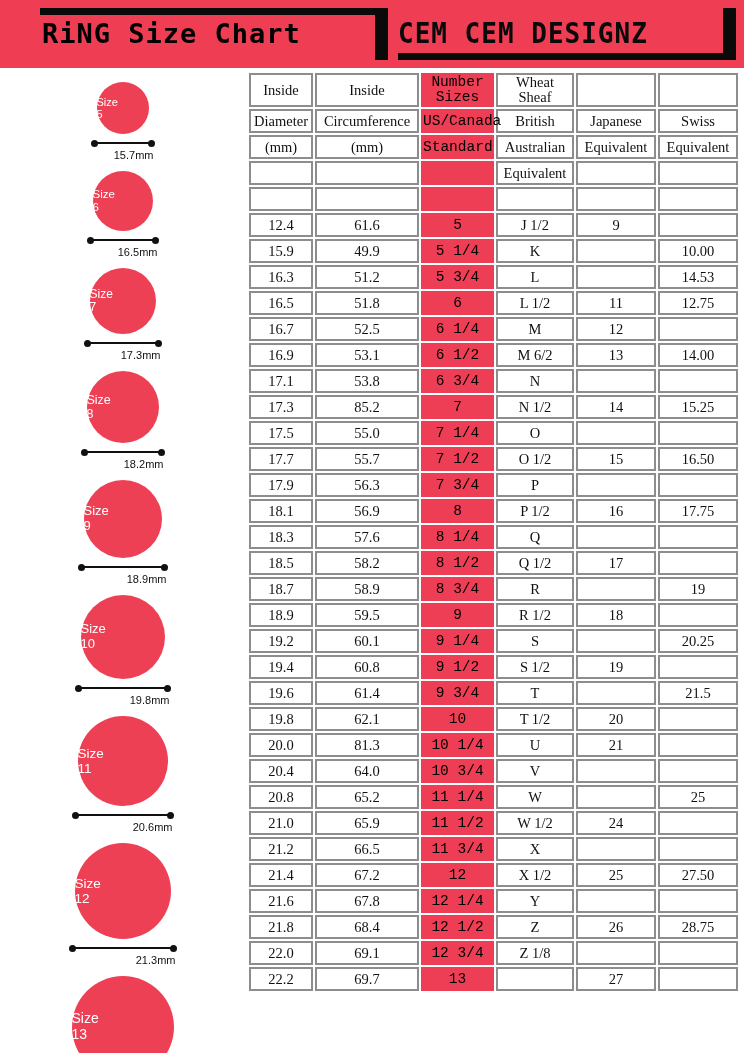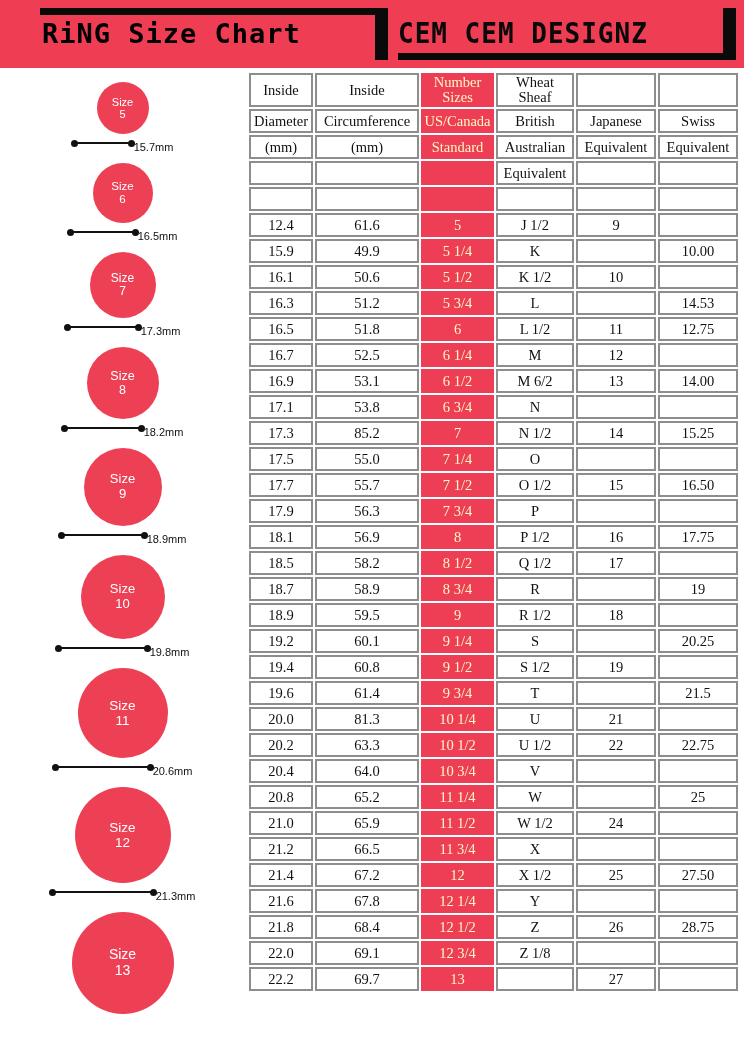--- a/index.html
+++ b/index.html
@@ -59,30 +59,30 @@
   .size-block{
     position:relative;
     display:flex;flex-direction:column;align-items:center;
     width:245px;
   }
   .circle{
     border-radius:50%;
     background:#ee4055;
     color:#ffffff;
     display:flex;flex-direction:column;
-    align-items:center;justify-content:center;
+    align-items:flex-start;justify-content:center;
     font-family:"Liberation Sans", sans-serif;
     line-height:1.12;
     text-align:center;
   }
   .circle .c-word{display:block;}
   .circle .c-num{display:block;}
   .dim{
     position:relative;
-    display:flex;flex-direction:row;align-items:flex-start;
+    display:flex;flex-direction:column;align-items:flex-end;
     margin-top:5px;
   }
   .dim-line{position:relative;height:8px;display:flex;align-items:center;}
   .dim-bar{height:2px;background:#111;width:100%;}
   .dim-dot{
     position:absolute;width:7px;height:7px;border-radius:50%;
     background:#111;top:50%;margin-top:-3.5px;
   }
   .dim-dot.l{left:-1px;}
   .dim-dot.r{right:-1px;}
@@ -109,22 +109,23 @@
     vertical-align:middle;
     font-family:"Liberation Serif", serif;
     font-size:14.5px;
     color:#111111;
     height:20px;
     padding:0;
     line-height:1.05;
   }
   table.ring td.red{
     background:#ee3e55;
-    color:#fef9c3;
+    color:#000000;
     border:2px solid #ee3e55;
+    font-family:Liberation Mono, monospace;
   }
   .col1{width:64px;}
   .col2{width:104px;}
   .col3{width:73px;}
   .col4{width:78px;}
   .col5{width:80px;}
   .col6{width:80px;}
   td.hdr{height:22px;font-size:14.5px;}
   td.spacer{height:22px;}
   td.tall{height:36px;}
@@ -327,28 +328,20 @@
             </tr>
             <tr>
               <td>15.9</td>
               <td>49.9</td>
               <td class="red">5 1/4</td>
               <td>K</td>
               <td></td>
               <td>10.00</td>
             </tr>
             <tr>
-              <td>16.1</td>
-              <td>50.6</td>
-              <td class="red">5 1/2</td>
-              <td>K 1/2</td>
-              <td>10</td>
-              <td></td>
-            </tr>
-            <tr>
               <td>16.3</td>
               <td>51.2</td>
               <td class="red">5 3/4</td>
               <td>L</td>
               <td></td>
               <td>14.53</td>
             </tr>
             <tr>
               <td>16.5</td>
               <td>51.8</td>
@@ -415,20 +408,28 @@
             </tr>
             <tr>
               <td>18.1</td>
               <td>56.9</td>
               <td class="red">8</td>
               <td>P 1/2</td>
               <td>16</td>
               <td>17.75</td>
             </tr>
             <tr>
+              <td>18.3</td>
+              <td>57.6</td>
+              <td class="red">8 1/4</td>
+              <td>Q</td>
+              <td></td>
+              <td></td>
+            </tr>
+            <tr>
               <td>18.5</td>
               <td>58.2</td>
               <td class="red">8 1/2</td>
               <td>Q 1/2</td>
               <td>17</td>
               <td></td>
             </tr>
             <tr>
               <td>18.7</td>
               <td>58.9</td>
@@ -463,34 +464,34 @@
             </tr>
             <tr>
               <td>19.6</td>
               <td>61.4</td>
               <td class="red">9 3/4</td>
               <td>T</td>
               <td></td>
               <td>21.5</td>
             </tr>
             <tr>
+              <td>19.8</td>
+              <td>62.1</td>
+              <td class="red">10</td>
+              <td>T 1/2</td>
+              <td>20</td>
+              <td></td>
+            </tr>
+            <tr>
               <td>20.0</td>
               <td>81.3</td>
               <td class="red">10 1/4</td>
               <td>U</td>
               <td>21</td>
               <td></td>
-            </tr>
-            <tr>
-              <td>20.2</td>
-              <td>63.3</td>
-              <td class="red">10 1/2</td>
-              <td>U 1/2</td>
-              <td>22</td>
-              <td>22.75</td>
             </tr>
             <tr>
               <td>20.4</td>
               <td>64.0</td>
               <td class="red">10 3/4</td>
               <td>V</td>
               <td></td>
               <td></td>
             </tr>
             <tr>

